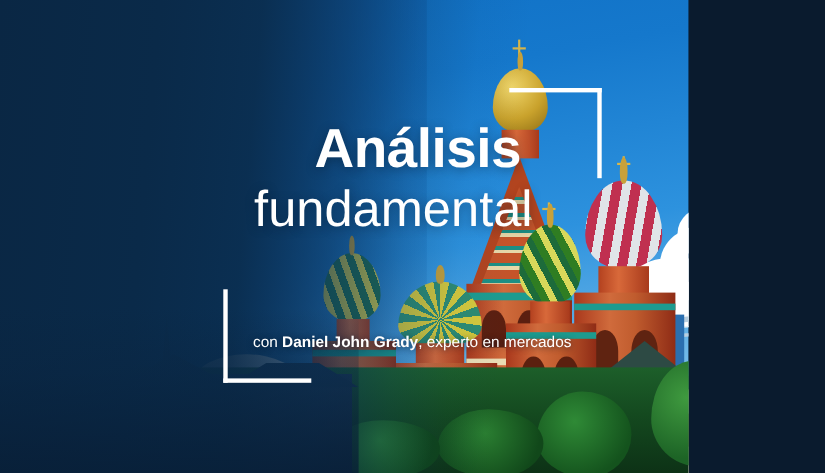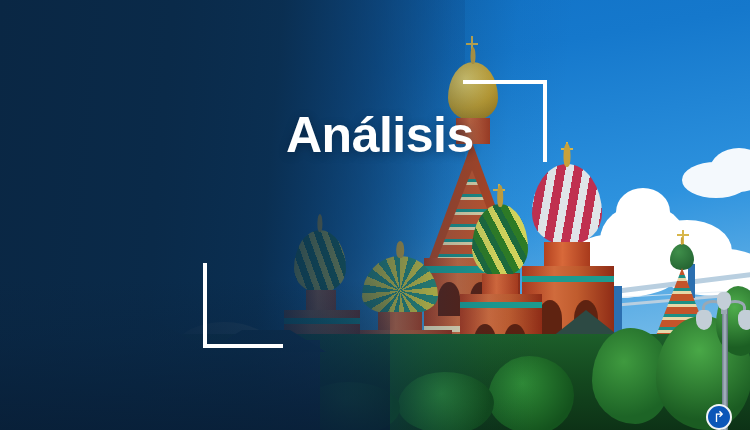--- a/index.html
+++ b/index.html
@@ -1,20 +1,20 @@
 <!DOCTYPE html>
 <html><head>
 <meta charset="utf-8">
 <style>
   html,body{margin:0;padding:0;background:#0a1b2e;}
   *{box-sizing:border-box;}
 
   .banner{
     position:relative;
-    width:750px;height:430px;
+    width:626px;height:430px;
     overflow:hidden;
     font-family:"Liberation Sans", sans-serif;
     background:#0b2b4e;
   }
 
   
   .photo{position:absolute;inset:0;overflow:hidden;}
 
   
   .sky{
@@ -329,17 +329,21 @@
       <div class="v" style="right:0;top:0;width:4px;height:82px;"></div>
     </div>
 
     <div class="bracket" style="left:203px;top:263px;width:80px;height:85px;">
       <div class="v" style="left:0;top:0;width:4px;height:85px;"></div>
       <div class="h" style="left:0;bottom:0;width:80px;height:4px;"></div>
     </div>
 
     <div class="title-main" style="left:286px;top:106px;">Análisis</div>
 
-
-
+    <div class="title-sub" style="left:231px;top:162px;">fundamental</div>
+
+
+    <div class="credit" style="left:230px;top:302px;">
+      <span class="light">con </span><span class="strong">Daniel John Grady</span><span class="light">, experto en mercados</span>
+    </div>
 
   </div>
 </div>
 
 </body></html>

